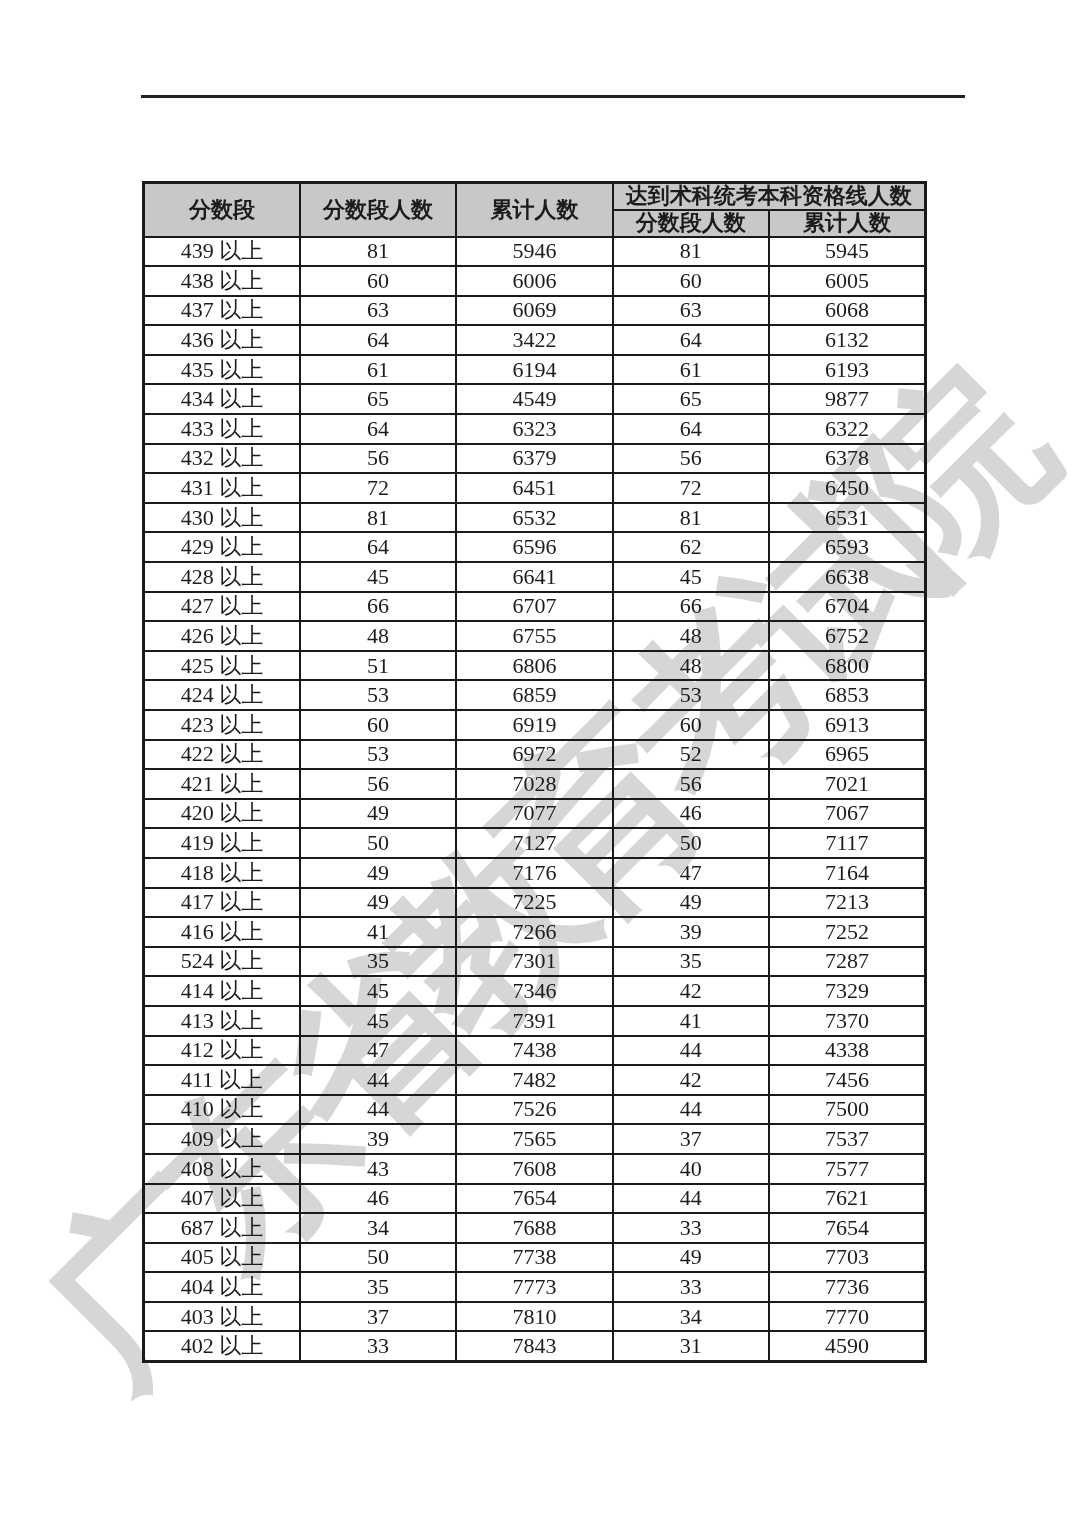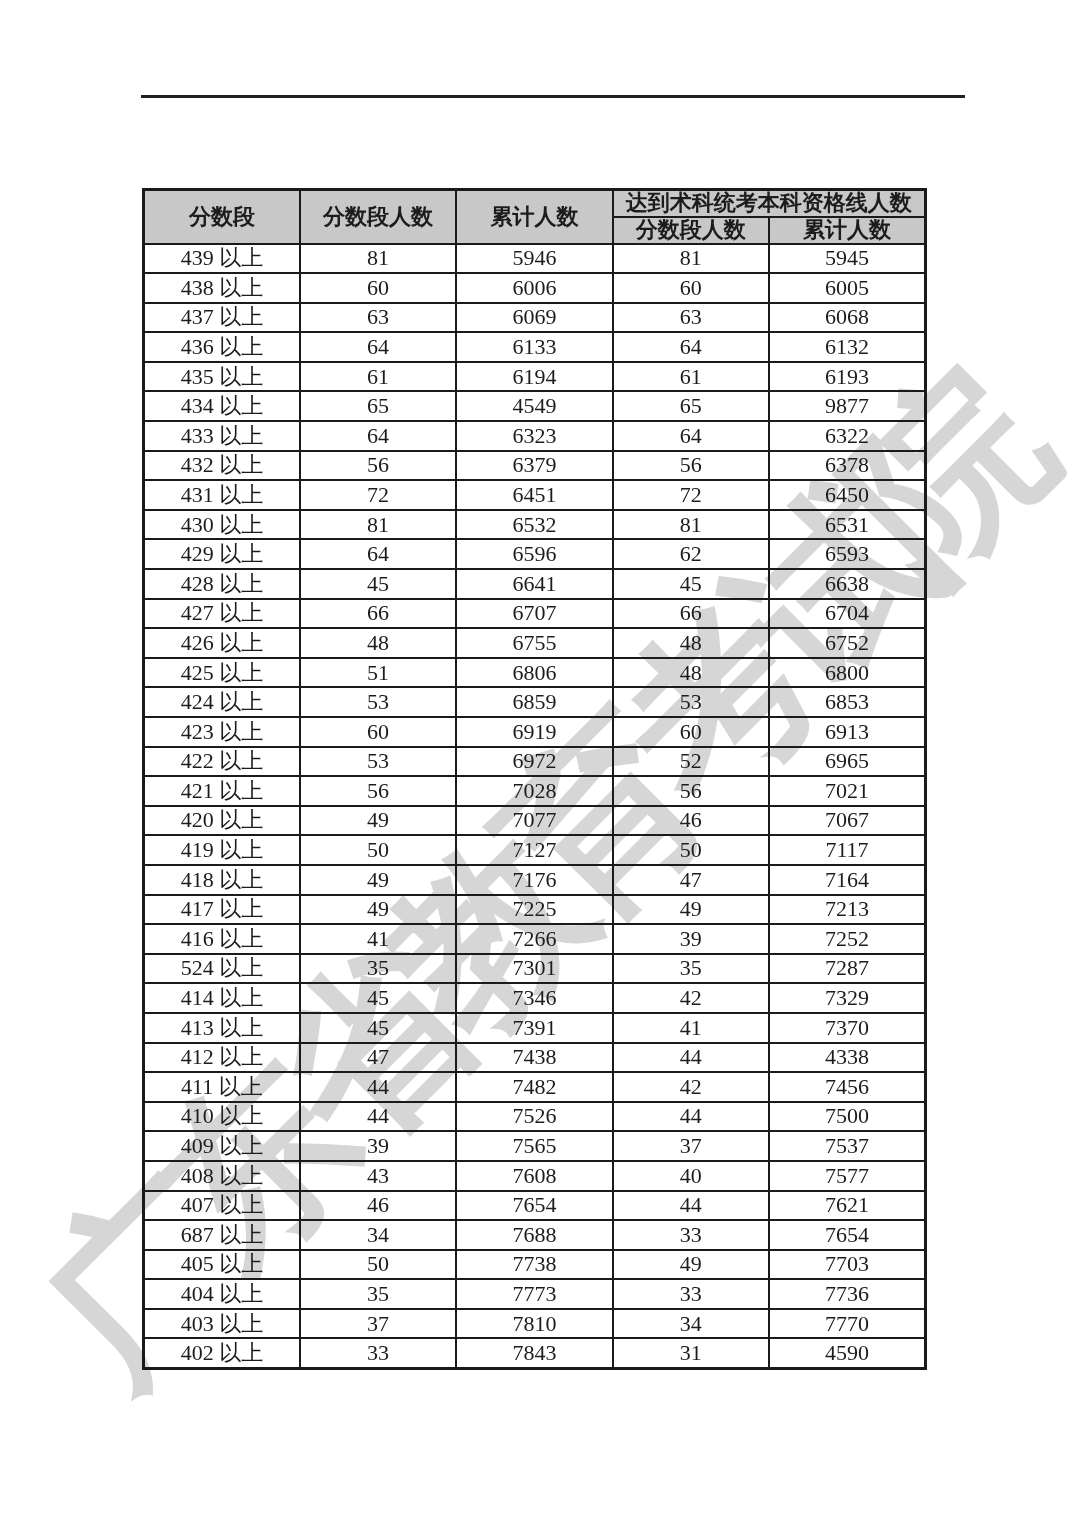--- a/index.html
+++ b/index.html
@@ -37,21 +37,21 @@
     letter-spacing: -22px;
     color: #c9c9c9;
     opacity: 0.75;
     z-index: 1;
     pointer-events: none;
     user-select: none;
   }
   table.score-table {
     position: absolute;
     left: 142px;
-    top: 188px;
+    top: 181px;
     width: 785px;
     height: 1182px;
     z-index: 2;
     border-collapse: collapse;
     table-layout: fixed;
     background: transparent;
     border: 3px solid #1a1a1a;
     padding-left: 8px;
   }
   .score-table th,
@@ -120,21 +120,21 @@
         <tr>
           <td>437 以上</td>
           <td>63</td>
           <td>6069</td>
           <td>63</td>
           <td>6068</td>
         </tr>
         <tr>
           <td>436 以上</td>
           <td>64</td>
-          <td>6133</td>
+          <td>3422</td>
           <td>64</td>
           <td>6132</td>
         </tr>
         <tr>
           <td>435 以上</td>
           <td>61</td>
           <td>6194</td>
           <td>61</td>
           <td>6193</td>
         </tr>

